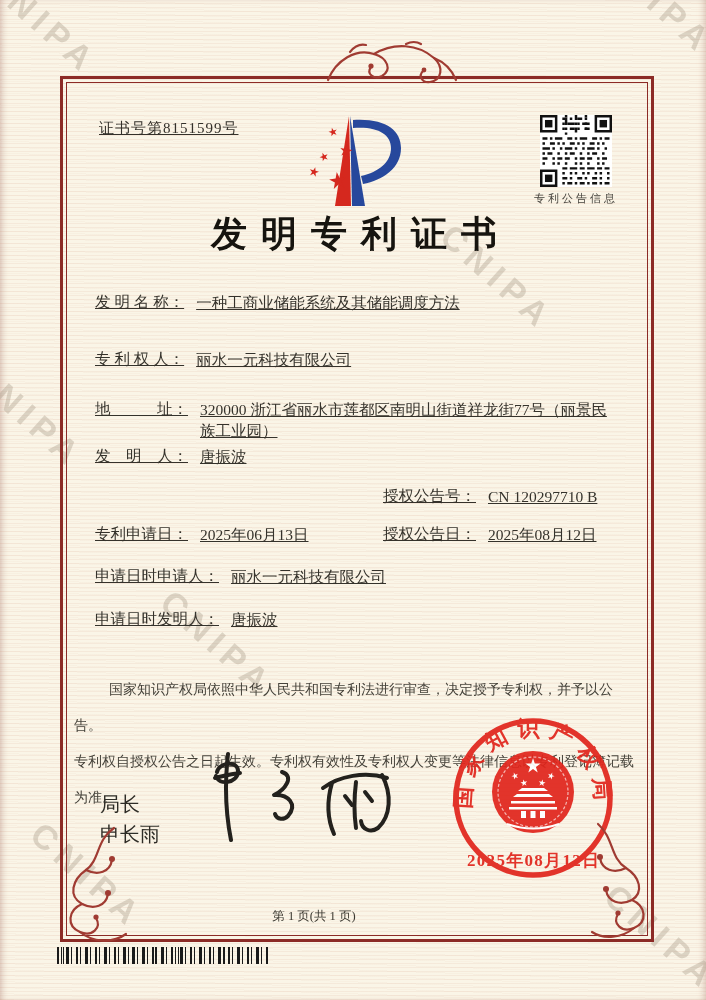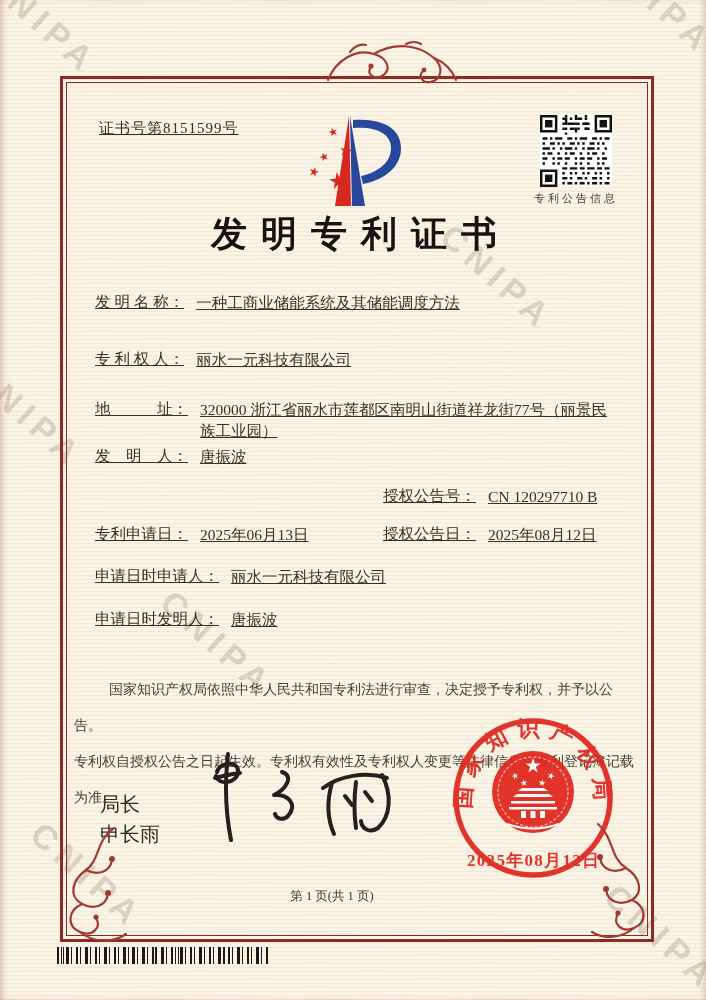--- a/index.html
+++ b/index.html
@@ -30,22 +30,22 @@
     font-size:36px;font-weight:bold;color:#16140f;letter-spacing:14px;padding-left:14px;box-sizing:border-box;}
   .row{position:absolute;left:95px;font-size:15.5px;color:#35322b;display:flex;text-decoration:underline;}
   .row .lbl{white-space:pre;flex:none;}
   .row .val{display:inline-block;max-width:410px;line-height:21px;margin-left:12px;}
   .statement{position:absolute;left:74px;top:672px;width:566px;font-size:14px;
     line-height:36px;color:#45423a;}
   .statement .l1{text-indent:2.5em;}
   .director{position:absolute;left:100px;top:789px;font-size:20px;color:#2e2c26;line-height:30px;}
   .sig{position:absolute;left:205px;top:748px;width:200px;height:102px;}
   .seal{position:absolute;left:433px;top:698px;width:200px;height:200px;opacity:.93;}
-  .footer{position:absolute;left:60px;width:508px;top:888px;text-align:center;
-    font-size:12.5px;color:#3a372f;padding-left:18px;}
+  .footer{position:absolute;left:60px;width:508px;top:908px;text-align:center;
+    font-size:12.5px;color:#3a372f;}
   .barcode{position:absolute;left:57px;top:947px;width:211px;height:17px;
     background:
       repeating-linear-gradient(90deg,#1a1a1a 0 2px,transparent 2px 4px,#1a1a1a 4px 5px,transparent 5px 9px,#1a1a1a 9px 12px,transparent 12px 14px,#1a1a1a 14px 15px,transparent 15px 19px),
       repeating-linear-gradient(90deg,transparent 0 6px,#1a1a1a 6px 7px,transparent 7px 23px);
   }
   .orn{position:absolute;pointer-events:none;}
   .orn path,.orn circle{stroke:#a03b32;fill:none;stroke-width:2.2;stroke-linecap:round;}
   .orn circle.dot{fill:#a03b32;stroke:none;}
 </style>
 </head>

